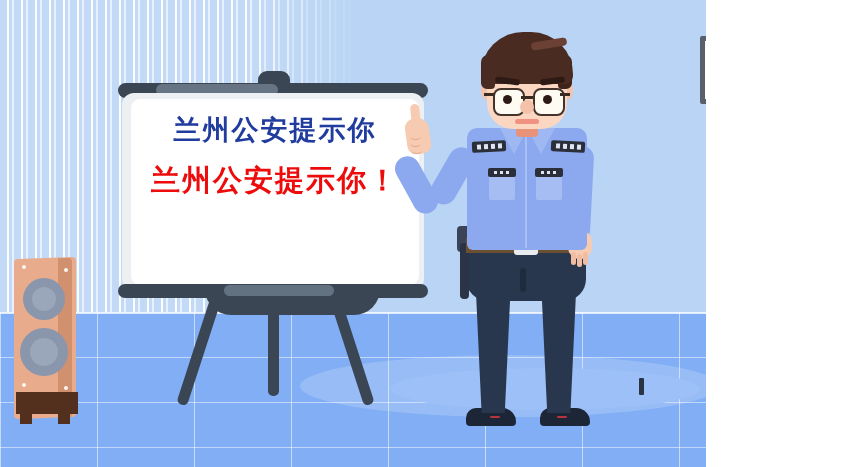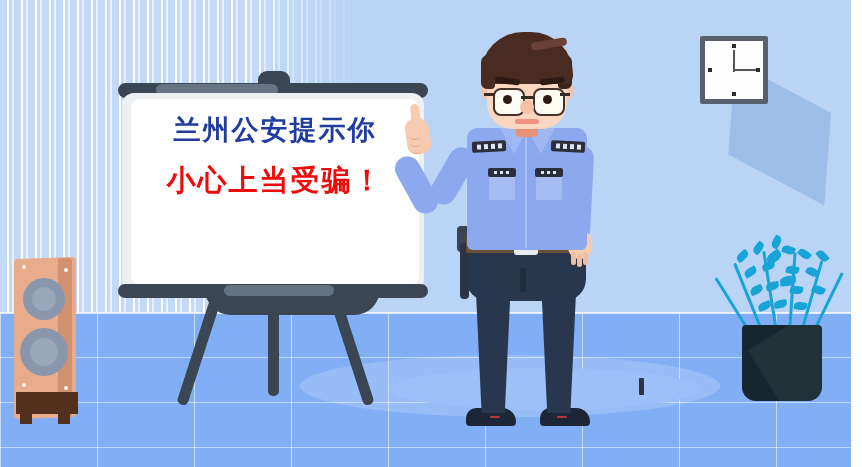--- a/index.html
+++ b/index.html
@@ -1,20 +1,20 @@
 <!DOCTYPE html>
 <html><head>
 <meta charset="utf-8">
 <style>
   html,body{margin:0;padding:0;background:#fff;}
   body{font-family:"Liberation Sans",sans-serif;}
 
   #scene{
     position:relative;
-    width:851px;height:467px;
+    width:706px;height:467px;
     overflow:hidden;
     background:#86efac;
   }
 
   
   .wall{
     position:absolute;left:0;top:0;width:862px;height:312px;
     background:#b9d4f5;
   }
   .wall-stripes{
@@ -350,21 +350,21 @@
   <div class="board-knob"></div>
   <div class="board-bar-top"></div>
   <div class="board-bar-top-hl"></div>
   <div class="board-frame"></div>
   <div class="board-face"></div>
   <div class="board-bar-bot"></div>
   <div class="board-bar-bot-hl"></div>
 
   <div class="board-text">
     <div class="bt-line bt-1">兰州公安提示你</div>
-    <div class="bt-line bt-3">小心上当受骗！</div>
+    <div class="bt-line bt-3">兰州公安提示你！</div>
   </div>
 
   <div>
 
     <div class="shoe shoe-l"></div>
     <div class="lace" style="left:489px;top:411px;"></div>
     <div class="lace" style="left:490px;top:416px;"></div>
     <div class="shoe shoe-r"></div>
     <div class="lace" style="left:556px;top:411px;"></div>
     <div class="lace" style="left:557px;top:416px;"></div>

